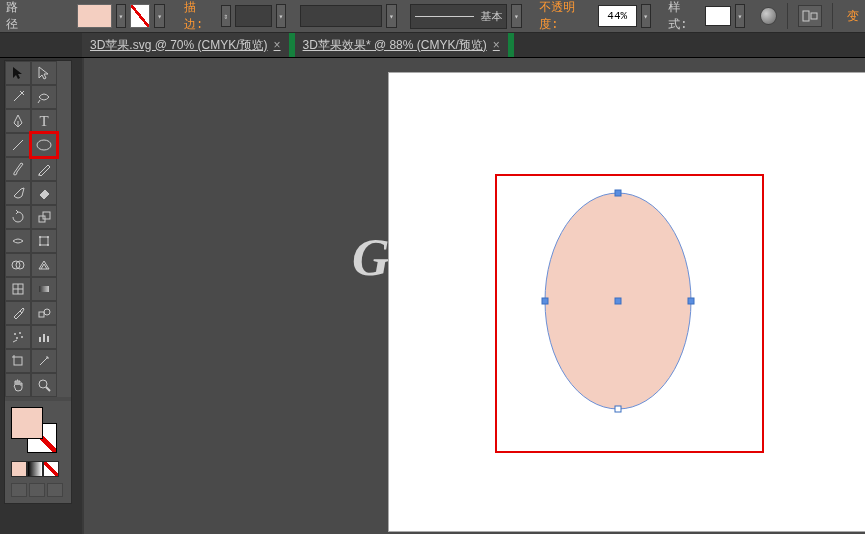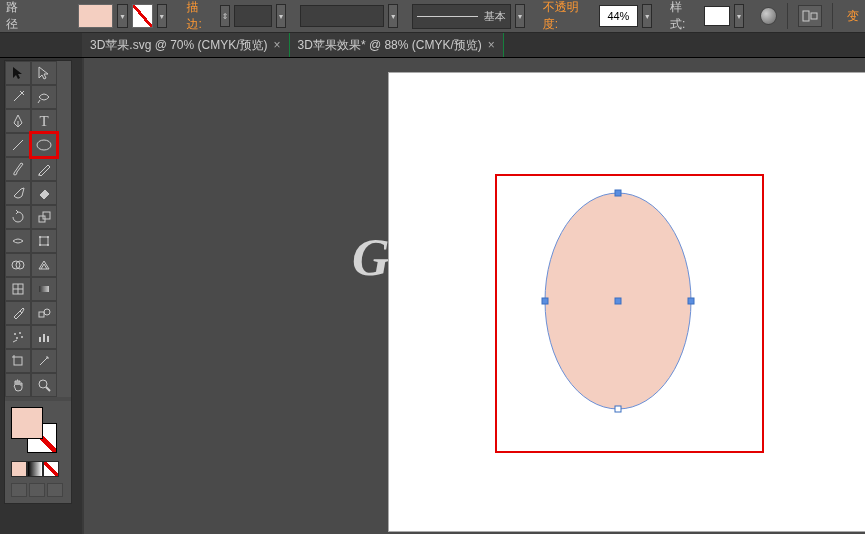--- a/index.html
+++ b/index.html
@@ -14,20 +14,21 @@
     }
     
     .options-bar {
       height: 33px;
       background: #535353;
       border-bottom: 1px solid #282828;
       display: flex;
       align-items: center;
       padding: 0 2px;
       gap: 4px;
+      font-family: Liberation Mono, monospace;
     }
     .opt-label { color: #ccc; font-size: 12px; margin: 0 4px; }
     .opt-label.orange { color: #ff9933; }
     .swatch {
       width: 38px; height: 24px;
       background: #f4cfc1;
       border: 1px solid #666;
       display: flex; align-items: center; justify-content: center;
     }
     .dropdown-btn {
@@ -100,23 +101,24 @@
       display: flex;
       align-items: flex-end;
       border-bottom: 1px solid #000;
     }
     .tab {
       height: 24px;
       background: #3a3a3a;
       color: #ccc;
       display: flex; align-items: center;
       padding: 0 8px;
-      border-right: 1px solid #15803d;
+      border-right: 6px solid #15803d;
       gap: 6px;
       font-size: 12px;
+      text-decoration: underline;
     }
     .tab .close { font-size: 12px; color: #aaa; }
     .tabs-left-pad { width: 82px; }
 
     
     .toolbox {
       position: absolute;
       left: 4px; top: 60px;
       width: 68px;
       background: #535353;

